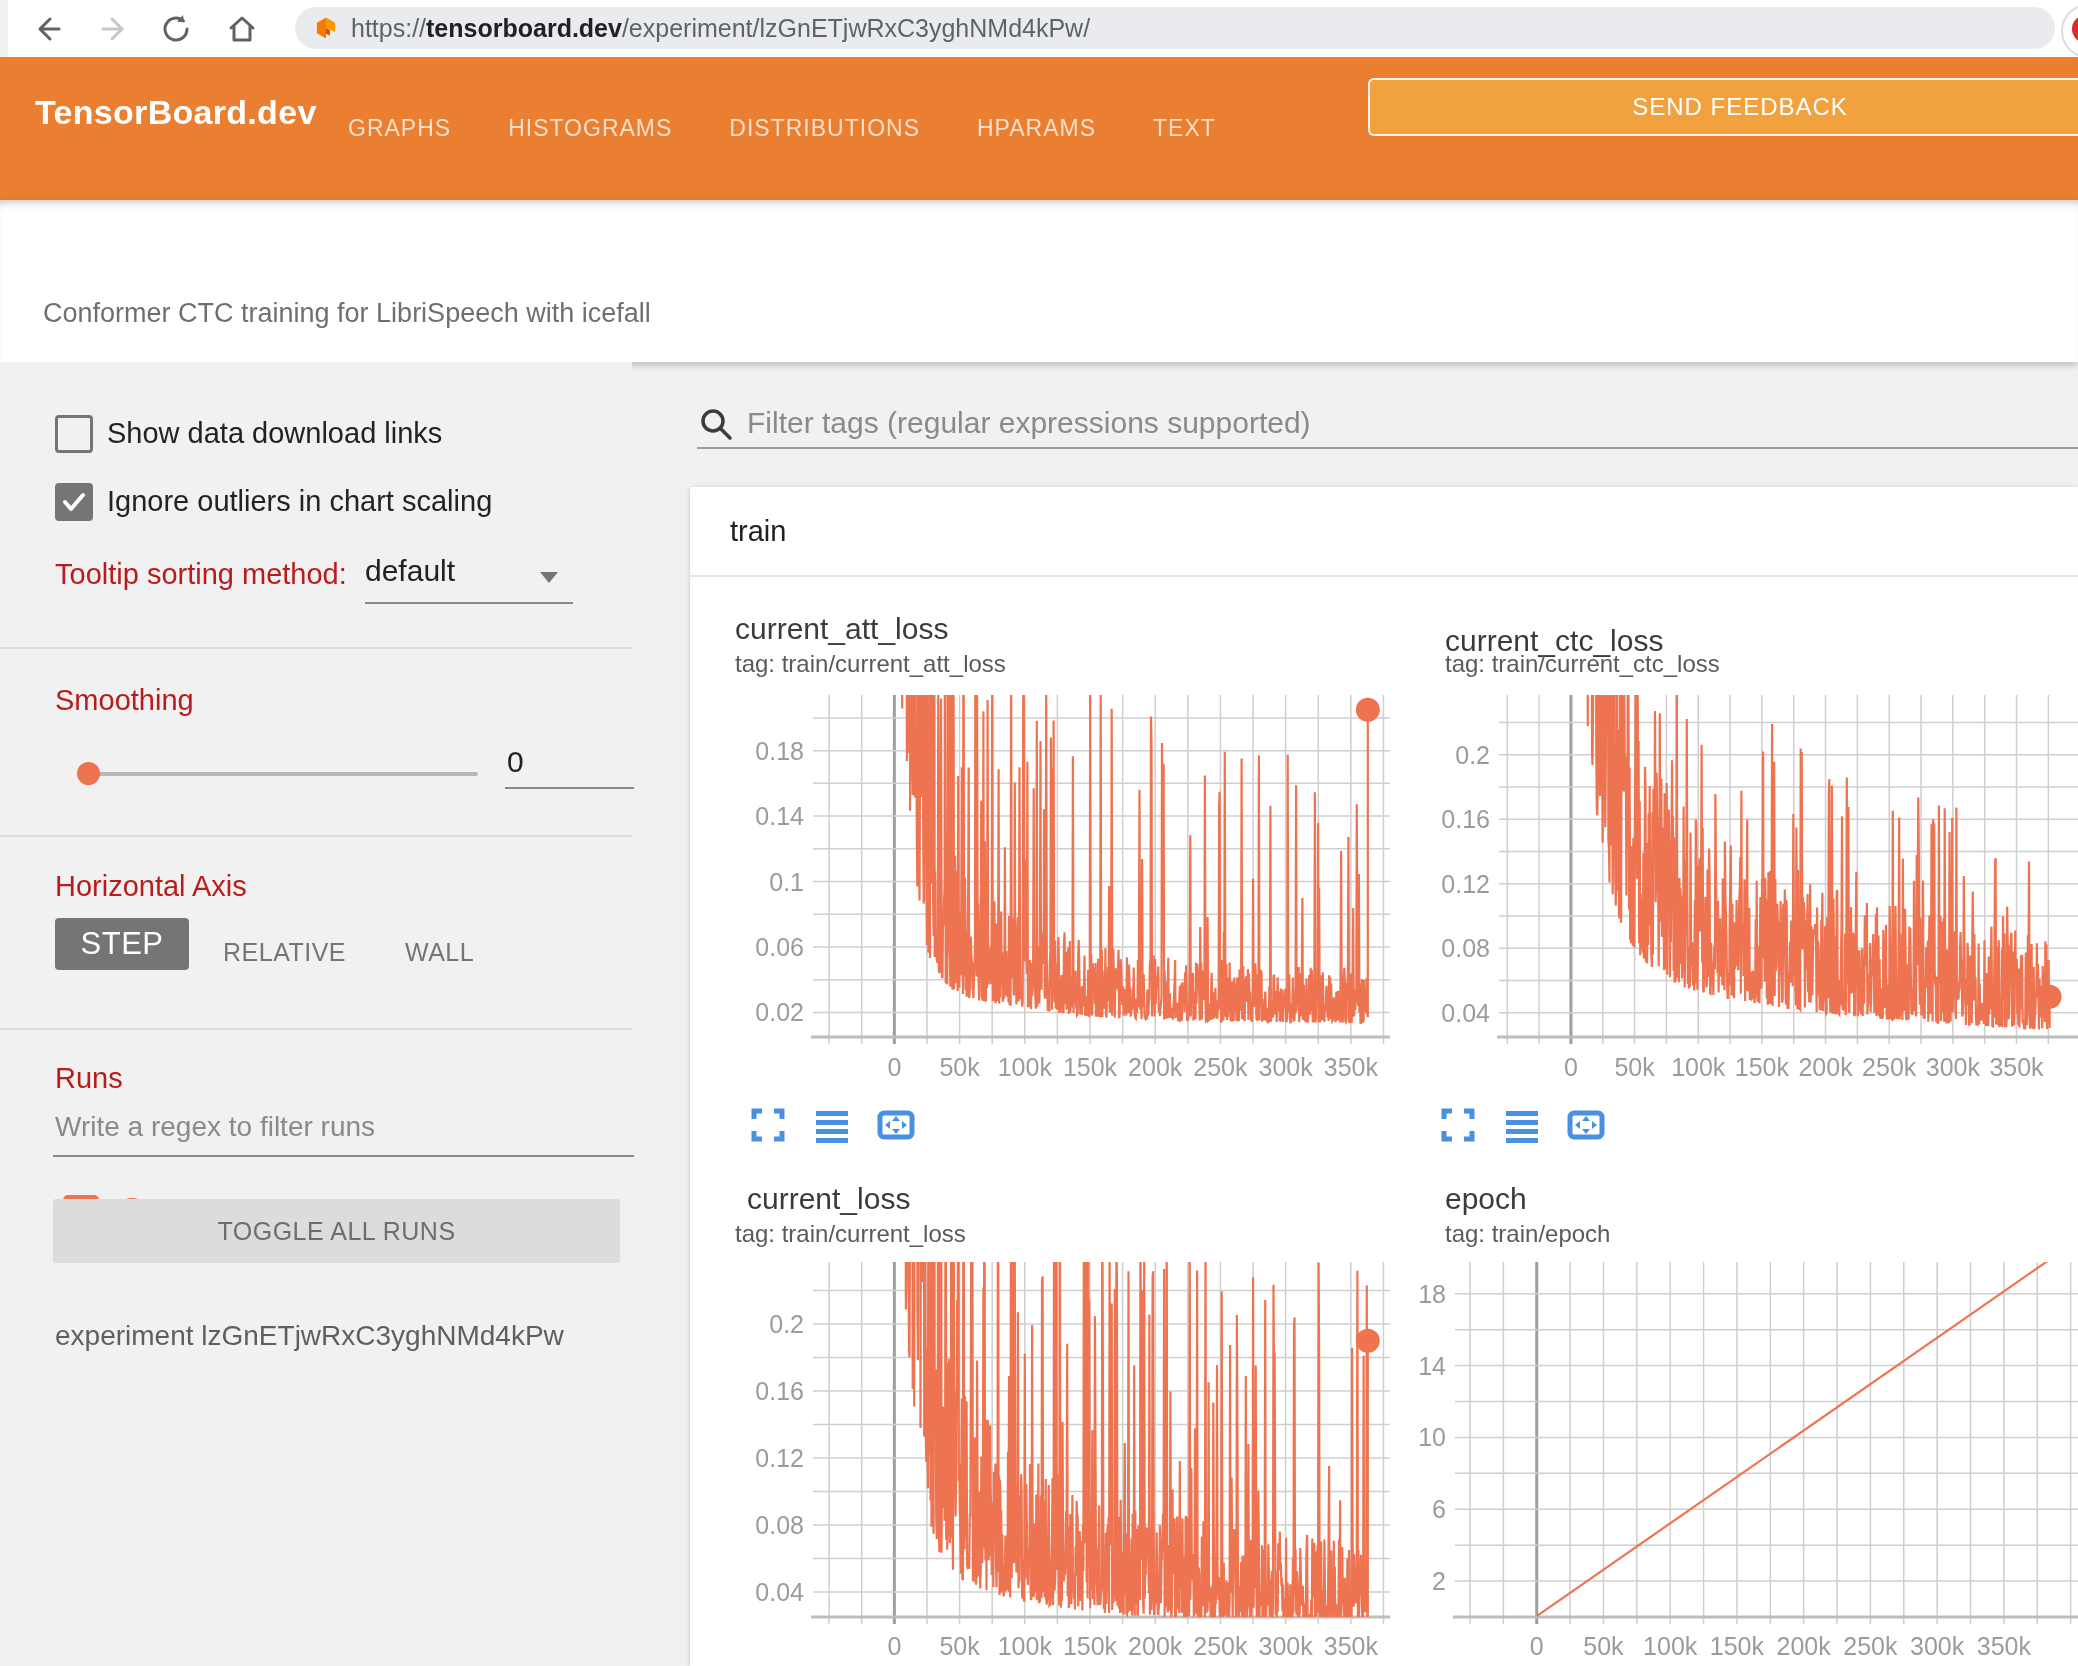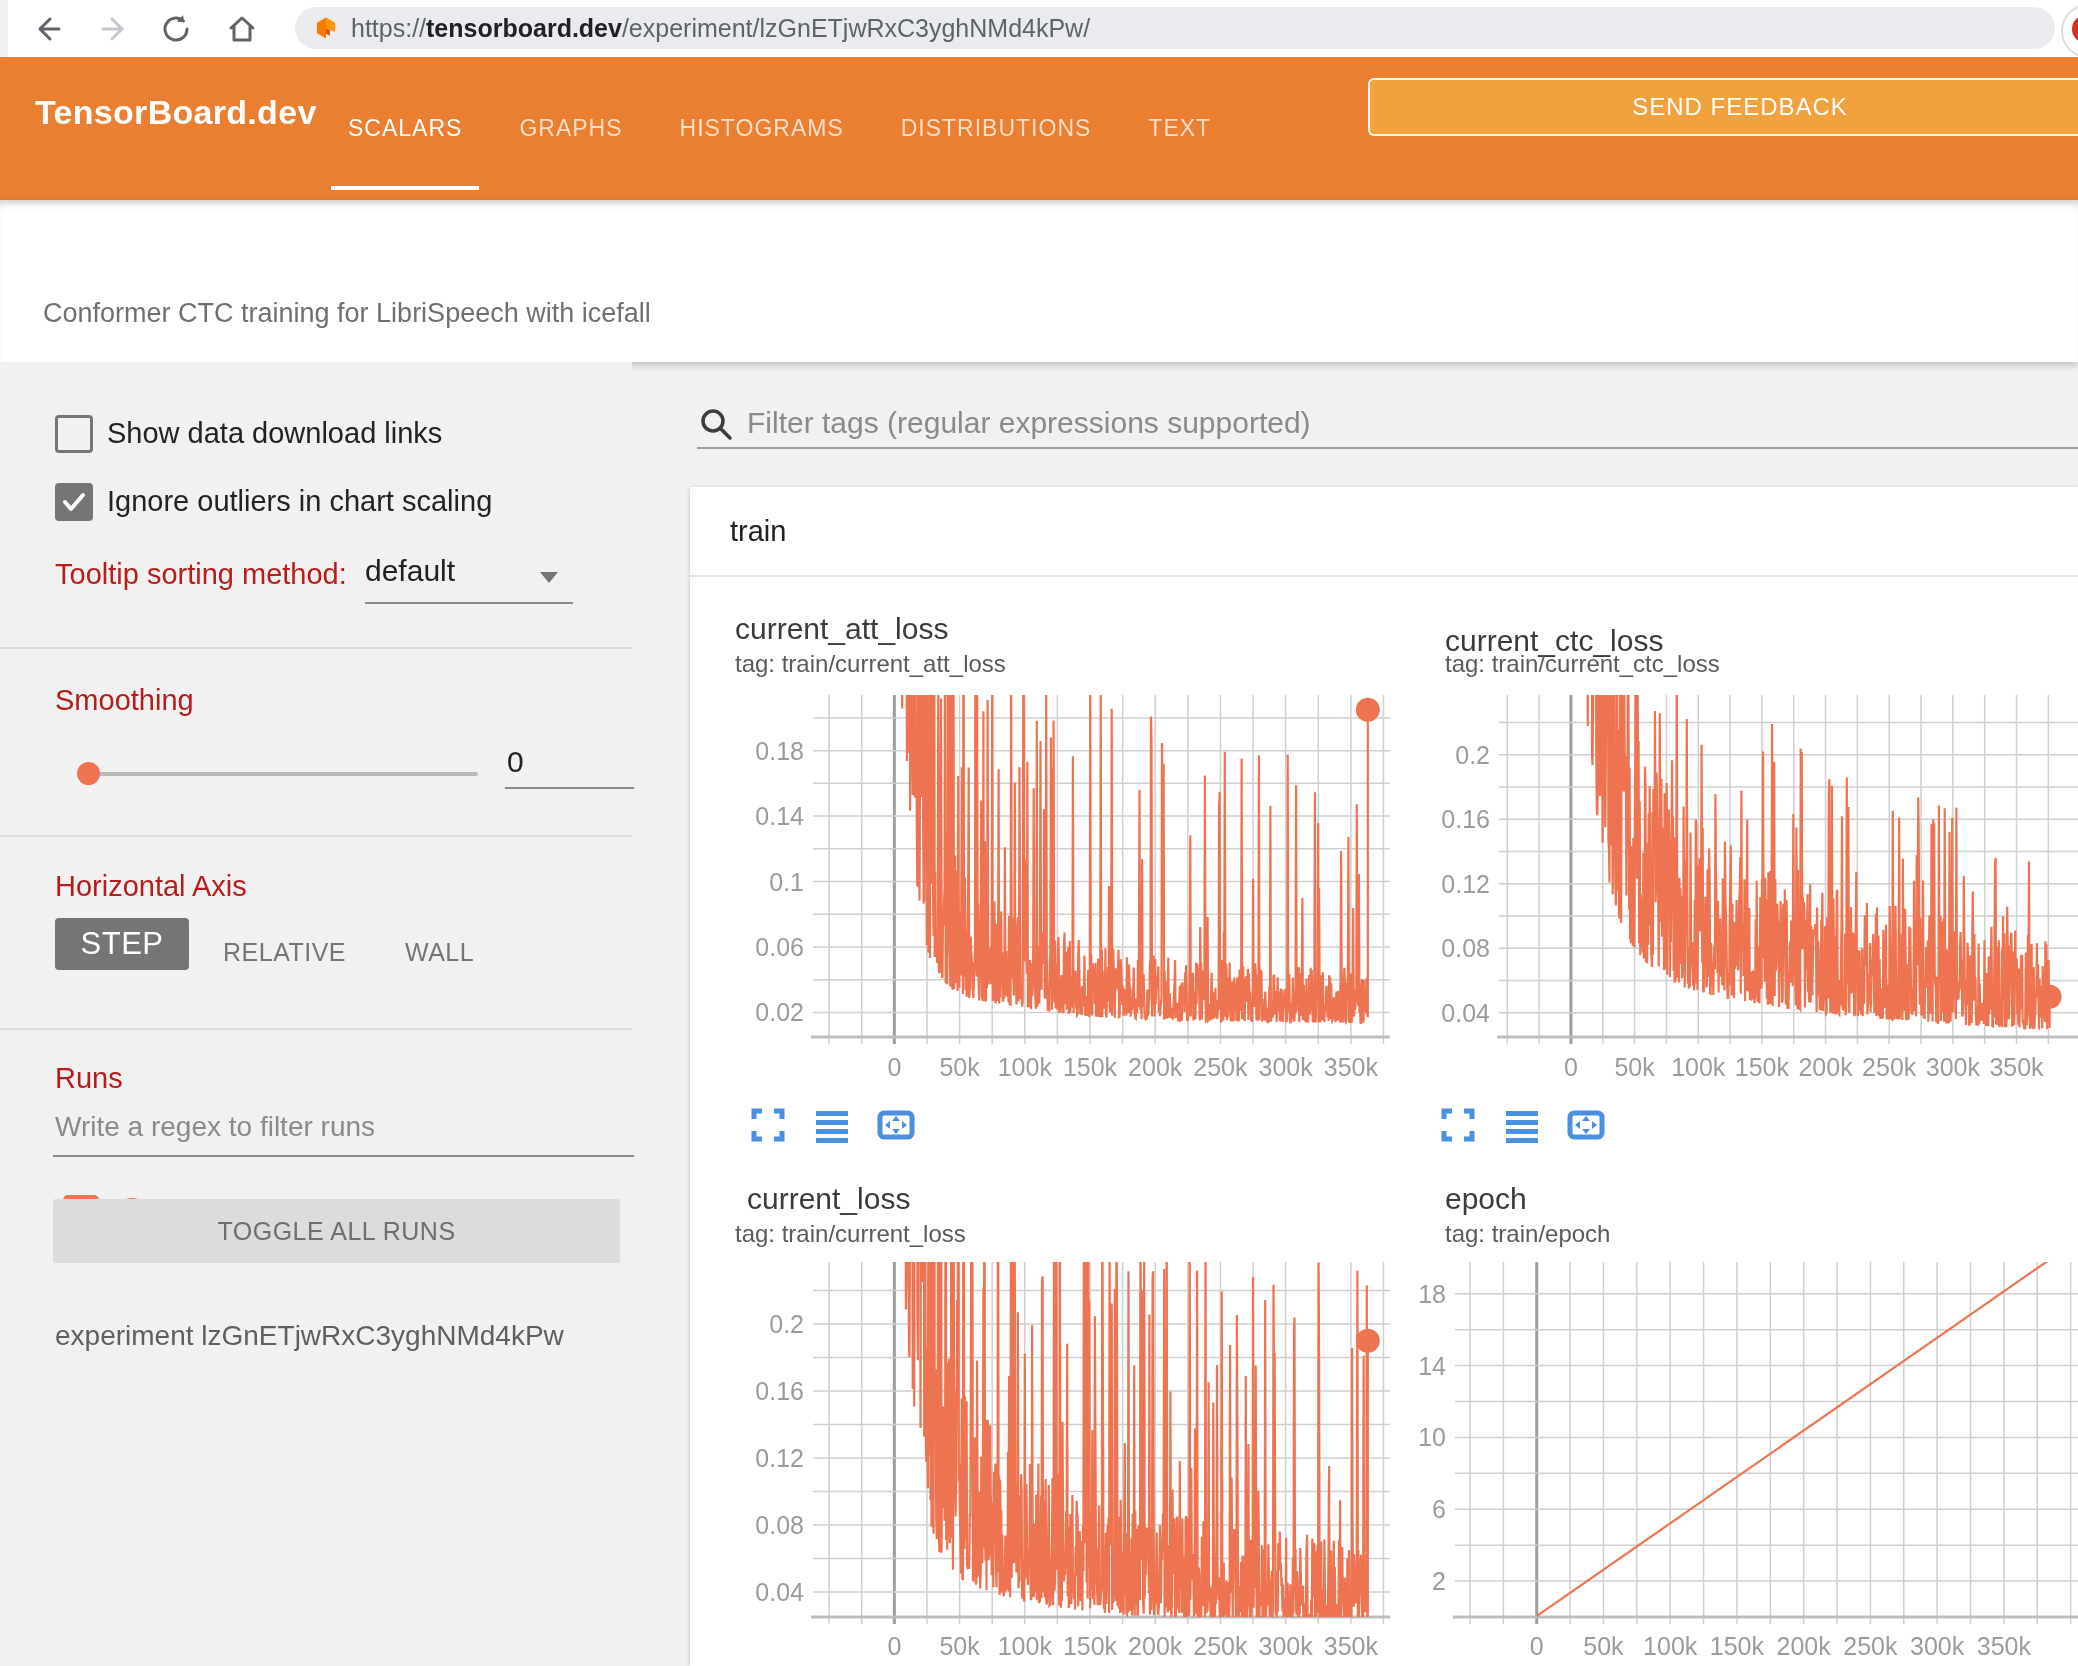--- a/index.html
+++ b/index.html
@@ -105,24 +105,24 @@
     <span id="url-text"><span>https://</span><b>tensorboard.dev</b><span>/experiment/lzGnETjwRxC3yghNMd4kPw/</span></span>
   </div>
   <div id="avatar" class="abs">
       <div class="red"></div>
     </div>
 </div>
 
 <div id="app-header" class="abs">
   <div id="brand" class="abs">TensorBoard.dev</div>
   <div id="tabs" class="abs">
-    <span class="tab active">SCALARS</span>
     <span class="tab">GRAPHS</span>
     <span class="tab">HISTOGRAMS</span>
     <span class="tab">DISTRIBUTIONS</span>
+    <span class="tab">HPARAMS</span>
     <span class="tab">TEXT</span>
   </div>
   <div id="feedback-btn" class="abs">SEND FEEDBACK</div>
 </div>
 
 <div id="title-bar" class="abs">
   <div id="exp-title" class="abs">Conformer CTC training for LibriSpeech with icefall</div>
 </div>
 
 <div id="sidebar" class="abs">

